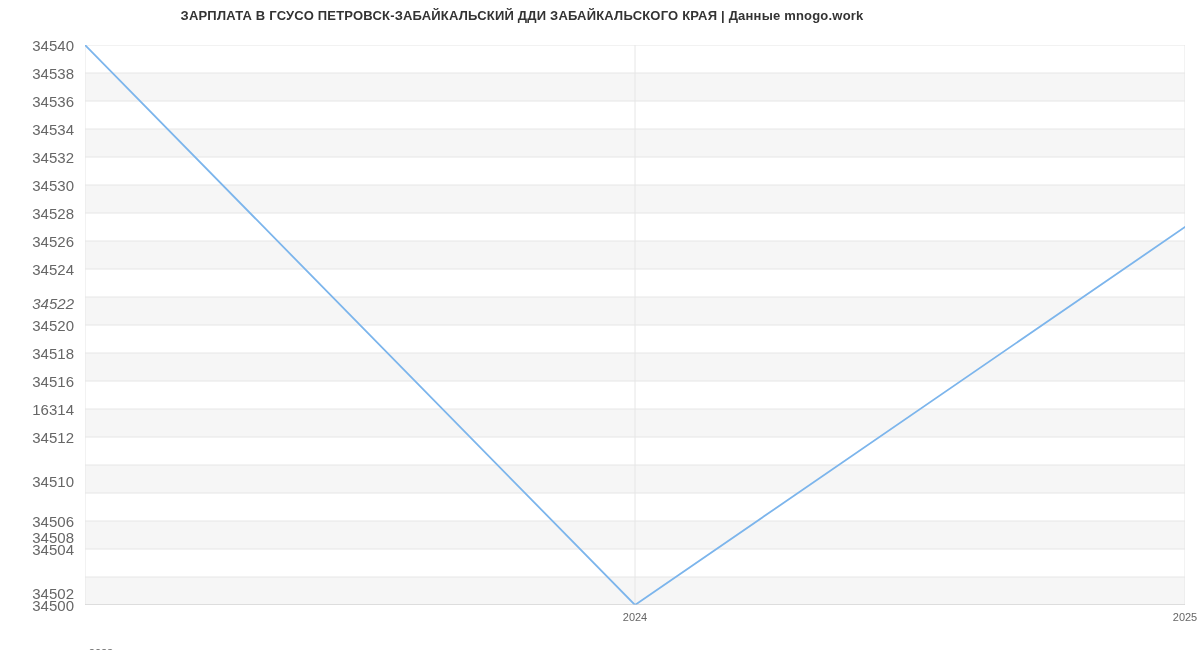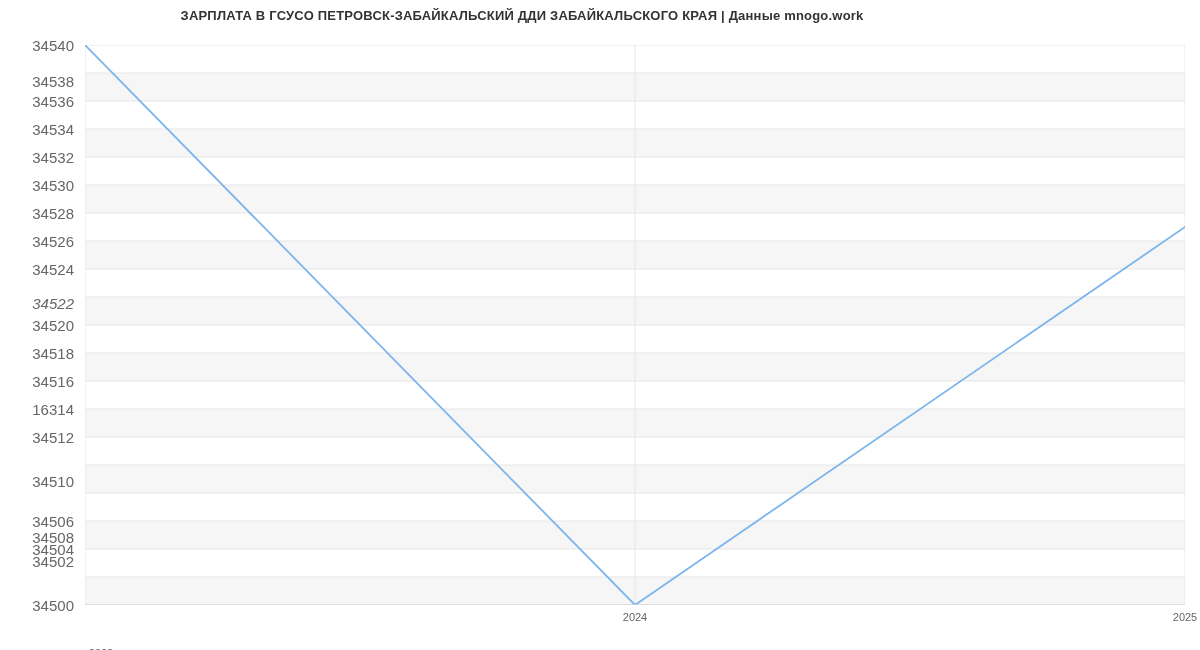--- a/index.html
+++ b/index.html
@@ -97,39 +97,39 @@
 </style>
 </head>
 <body>
 
 <div class="chart-wrap">
 
   <div class="chart-title">ЗАРПЛАТА В ГСУСО ПЕТРОВСК-ЗАБАЙКАЛЬСКИЙ ДДИ ЗАБАЙКАЛЬСКОГО КРАЯ | Данные mnogo.work</div>
 
   <div class="y-ticks">
       <div class="y-tick" style="top: 560px;">34500</div>
-      <div class="y-tick" style="top: 516px;">34502</div>
+      <div class="y-tick" style="top: 548px;">34502</div>
       <div class="y-tick" style="top: 504px;">34504</div>
       <div class="y-tick" style="top: 476px;">34506</div>
       <div class="y-tick" style="top: 448px; margin-top: 44px;">34508</div>
       <div class="y-tick" style="top: 420px; margin-top: 16px;">34510</div>
       <div class="y-tick" style="top: 392px;">34512</div>
       <div class="y-tick" style="top: 364px;">16314</div>
       <div class="y-tick" style="top: 336px;">34516</div>
       <div class="y-tick" style="top: 308px;">34518</div>
       <div class="y-tick" style="top: 280px;">34520</div>
       <div class="y-tick" style="top: 258px; font-style: italic;">34522</div>
       <div class="y-tick" style="top: 224px;">34524</div>
       <div class="y-tick" style="top: 196px;">34526</div>
       <div class="y-tick" style="top: 168px;">34528</div>
       <div class="y-tick" style="top: 140px;">34530</div>
       <div class="y-tick" style="top: 112px;">34532</div>
       <div class="y-tick" style="top: 84px;">34534</div>
       <div class="y-tick" style="top: 56px;">34536</div>
-      <div class="y-tick" style="top: 36px;">34538</div>
+      <div class="y-tick" style="top: 28px;">34538</div>
       <div class="y-tick" style="top: 0px;">34540</div>
     </div>
 
   <div class="plot">
     <svg viewBox="0 0 1100 560" preserveAspectRatio="none">
       <g>
           <rect class="grid-band" x="0" width="1100" y="532" height="28"></rect>
           <rect class="grid-band" x="0" width="1100" y="476" height="28"></rect>
           <rect class="grid-band" x="0" width="1100" y="420" height="28"></rect>
           <rect class="grid-band" x="0" width="1100" y="364" height="28"></rect>

